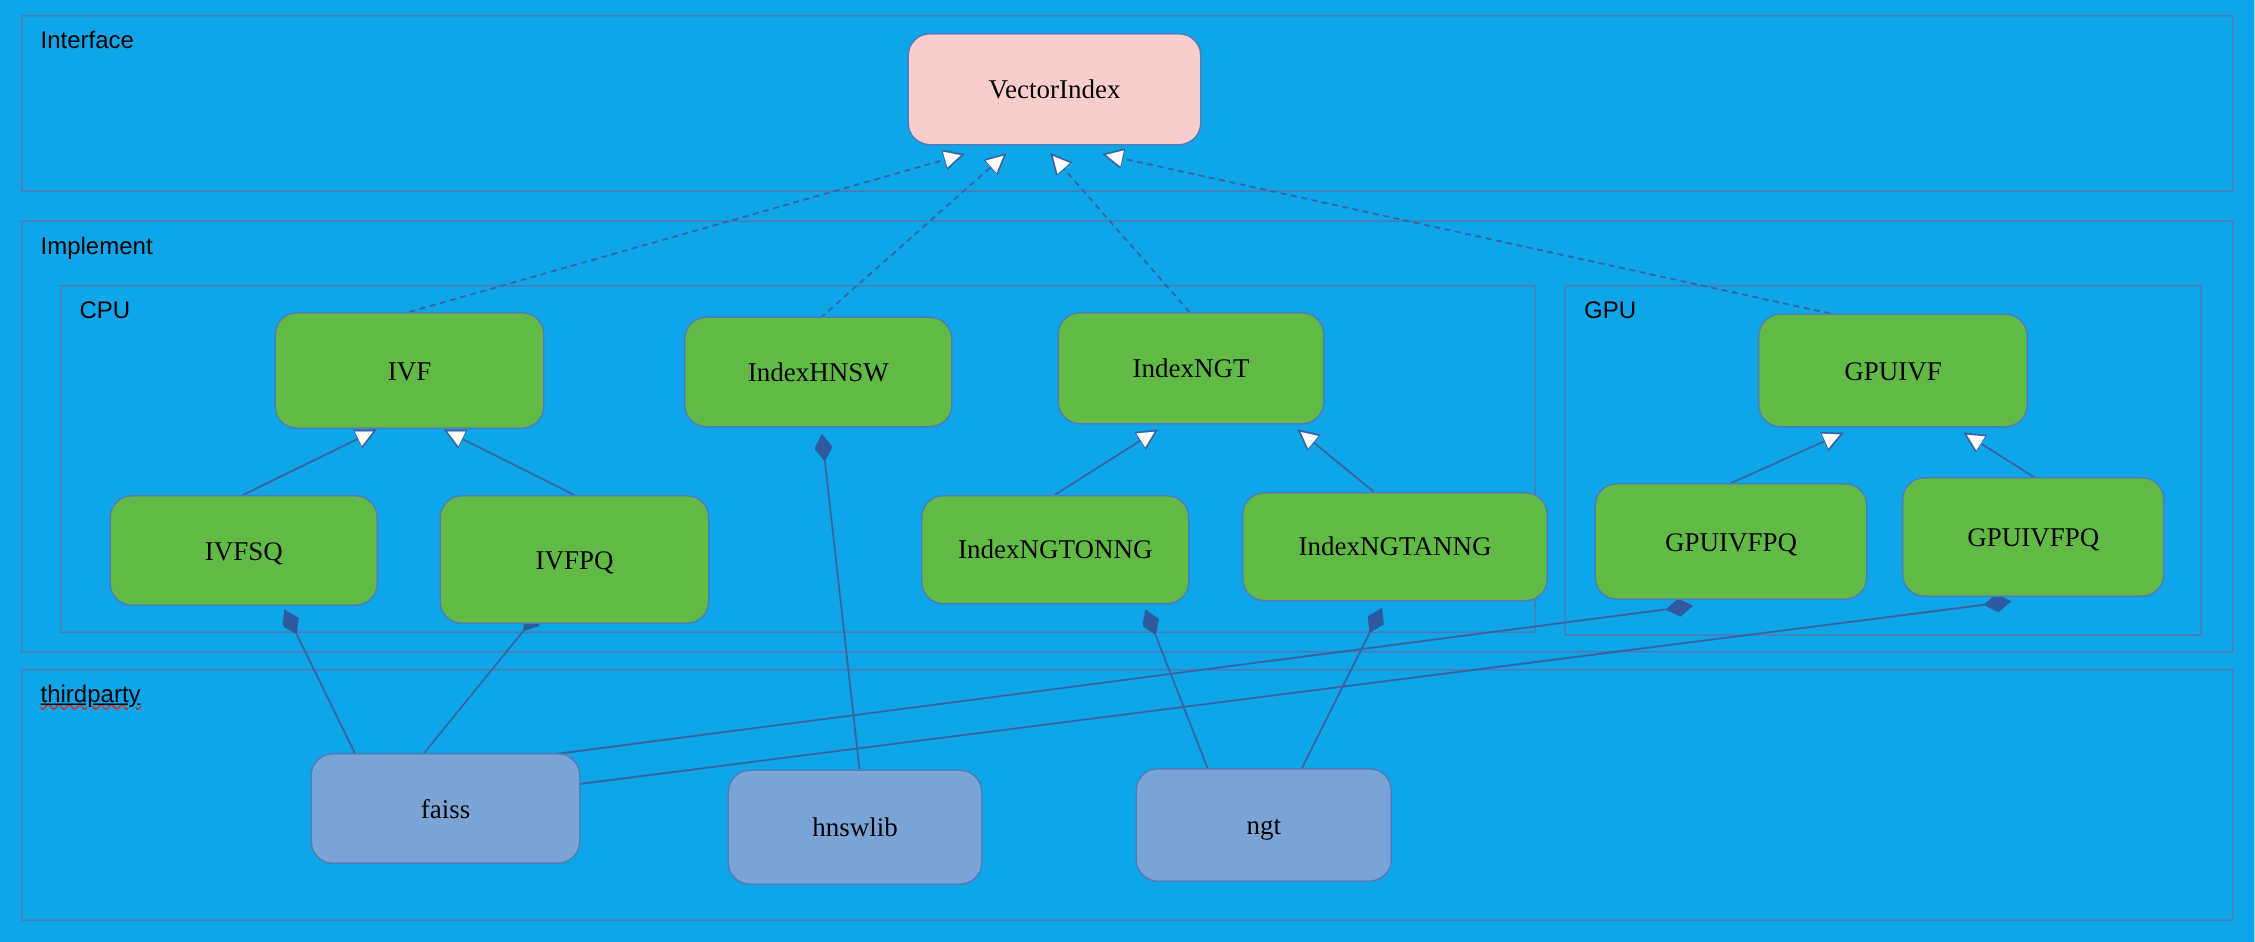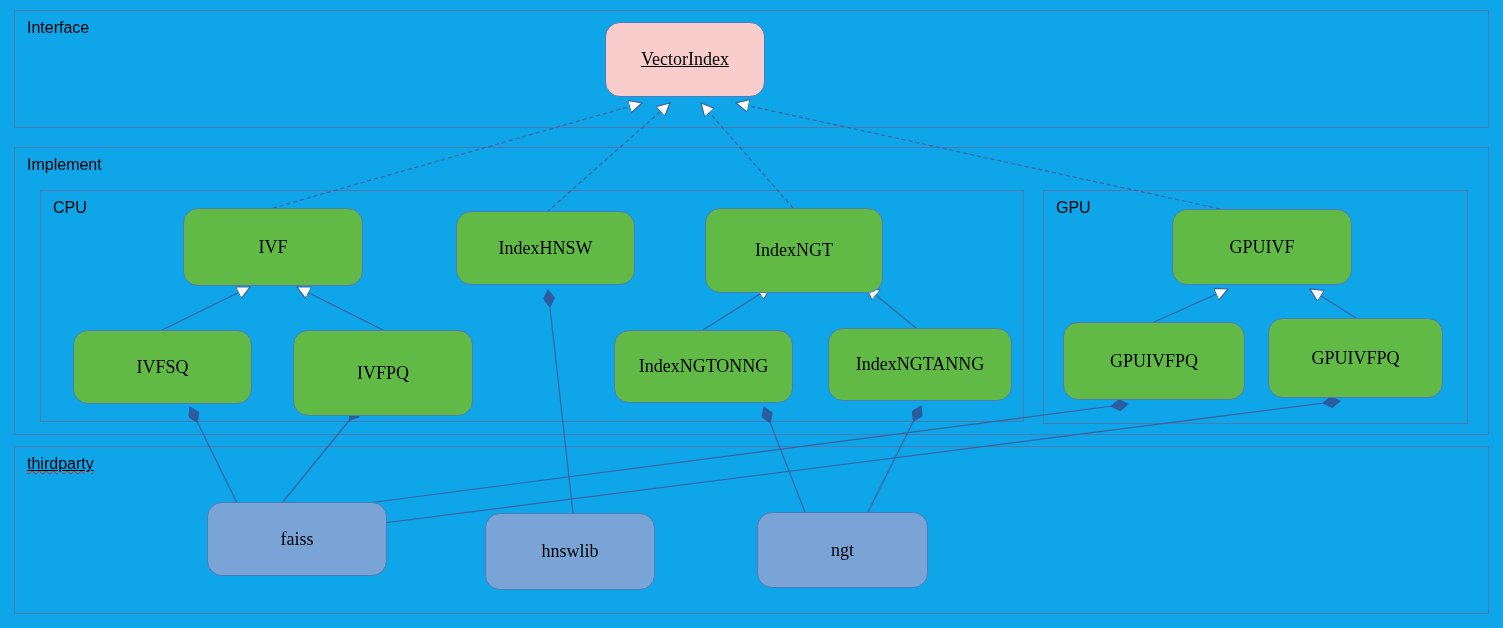--- a/index.html
+++ b/index.html
@@ -102,49 +102,49 @@
       <path d="M237,503 L190,407" marker-end="url(#dia)"></path>
       <path d="M282,503 L360,407" marker-end="url(#dia)"></path>
       <path d="M368,503 L1128,404" marker-end="url(#dia)"></path>
       <path d="M368,525 L1340,401" marker-end="url(#dia)"></path>
       <path d="M573,513 L548,290" marker-end="url(#dia)"></path>
       <path d="M805,512 L764,407" marker-end="url(#dia)"></path>
       <path d="M868,512 L921,406" marker-end="url(#dia)"></path>
     </g>
   </svg>
 
-  <div class="node iface" style="left:605px; top:22px; width:160px; height:75px;text-decoration:underline;">
+  <div class="node iface" style="left:605px; top:22px; width:196px; height:75px;">
     <span>VectorIndex</span>
   </div>
 
   <div class="node impl" style="left:183px; top:208px; width:180px; height:78px;">
     <span>IVF</span>
   </div>
 
   <div class="node impl" style="left:456px; top:211px; width:179px; height:74px;">
     <span>IndexHNSW</span>
   </div>
 
-  <div class="node impl" style="left:705px; top:208px; width:178px; height:85px;">
+  <div class="node impl" style="left:705px; top:208px; width:178px; height:75px;">
     <span>IndexNGT</span>
   </div>
 
   <div class="node impl" style="left:73px; top:330px; width:179px; height:74px;">
     <span>IVFSQ</span>
   </div>
 
   <div class="node impl" style="left:293px; top:330px; width:180px; height:86px;">
     <span>IVFPQ</span>
   </div>
 
   <div class="node impl" style="left:614px; top:330px; width:179px; height:73px;text-align:center;">
     <span>IndexNGTONNG</span>
   </div>
 
-  <div class="node impl" style="left:828px; top:328px; width:184px; height:73px;">
+  <div class="node impl" style="left:828px; top:328px; width:204px; height:73px;">
     <span>IndexNGTANNG</span>
   </div>
 
   <div class="node impl" style="left:1172px; top:209px; width:180px; height:76px;">
     <span>GPUIVF</span>
   </div>
 
   <div class="node impl" style="left:1063px; top:322px; width:182px; height:78px;">
     <span>GPUIVFPQ</span>
   </div>

